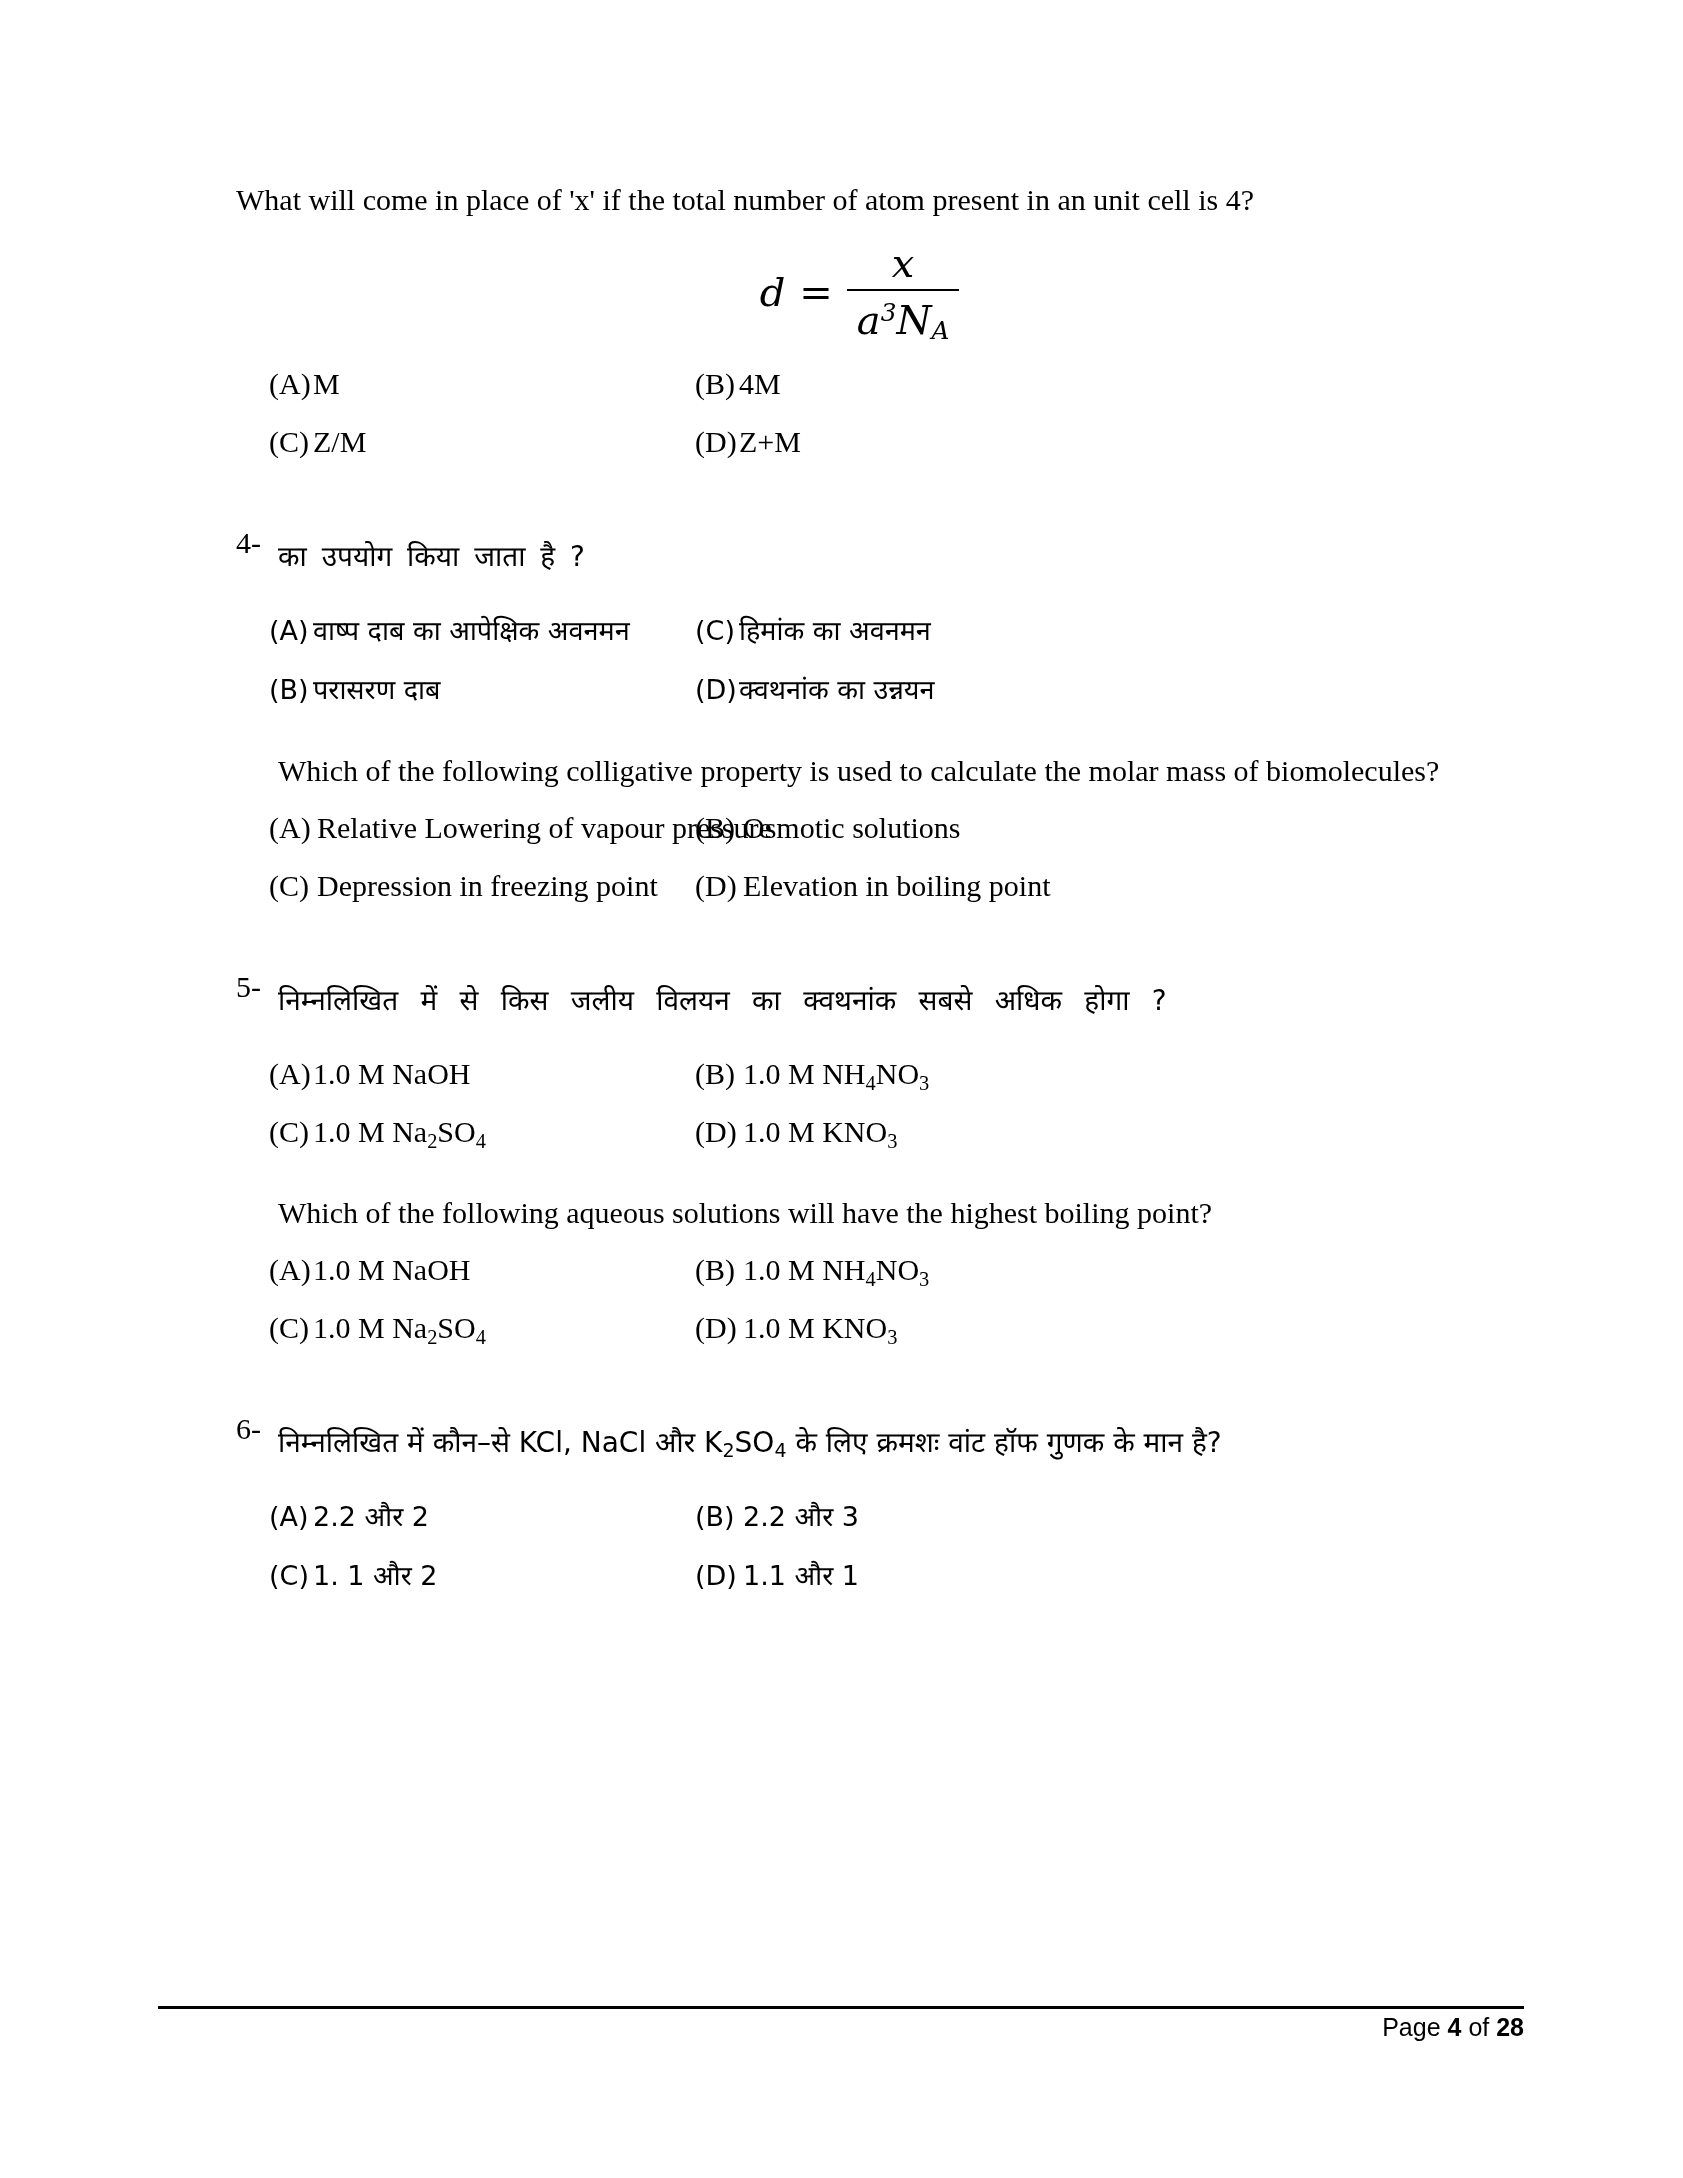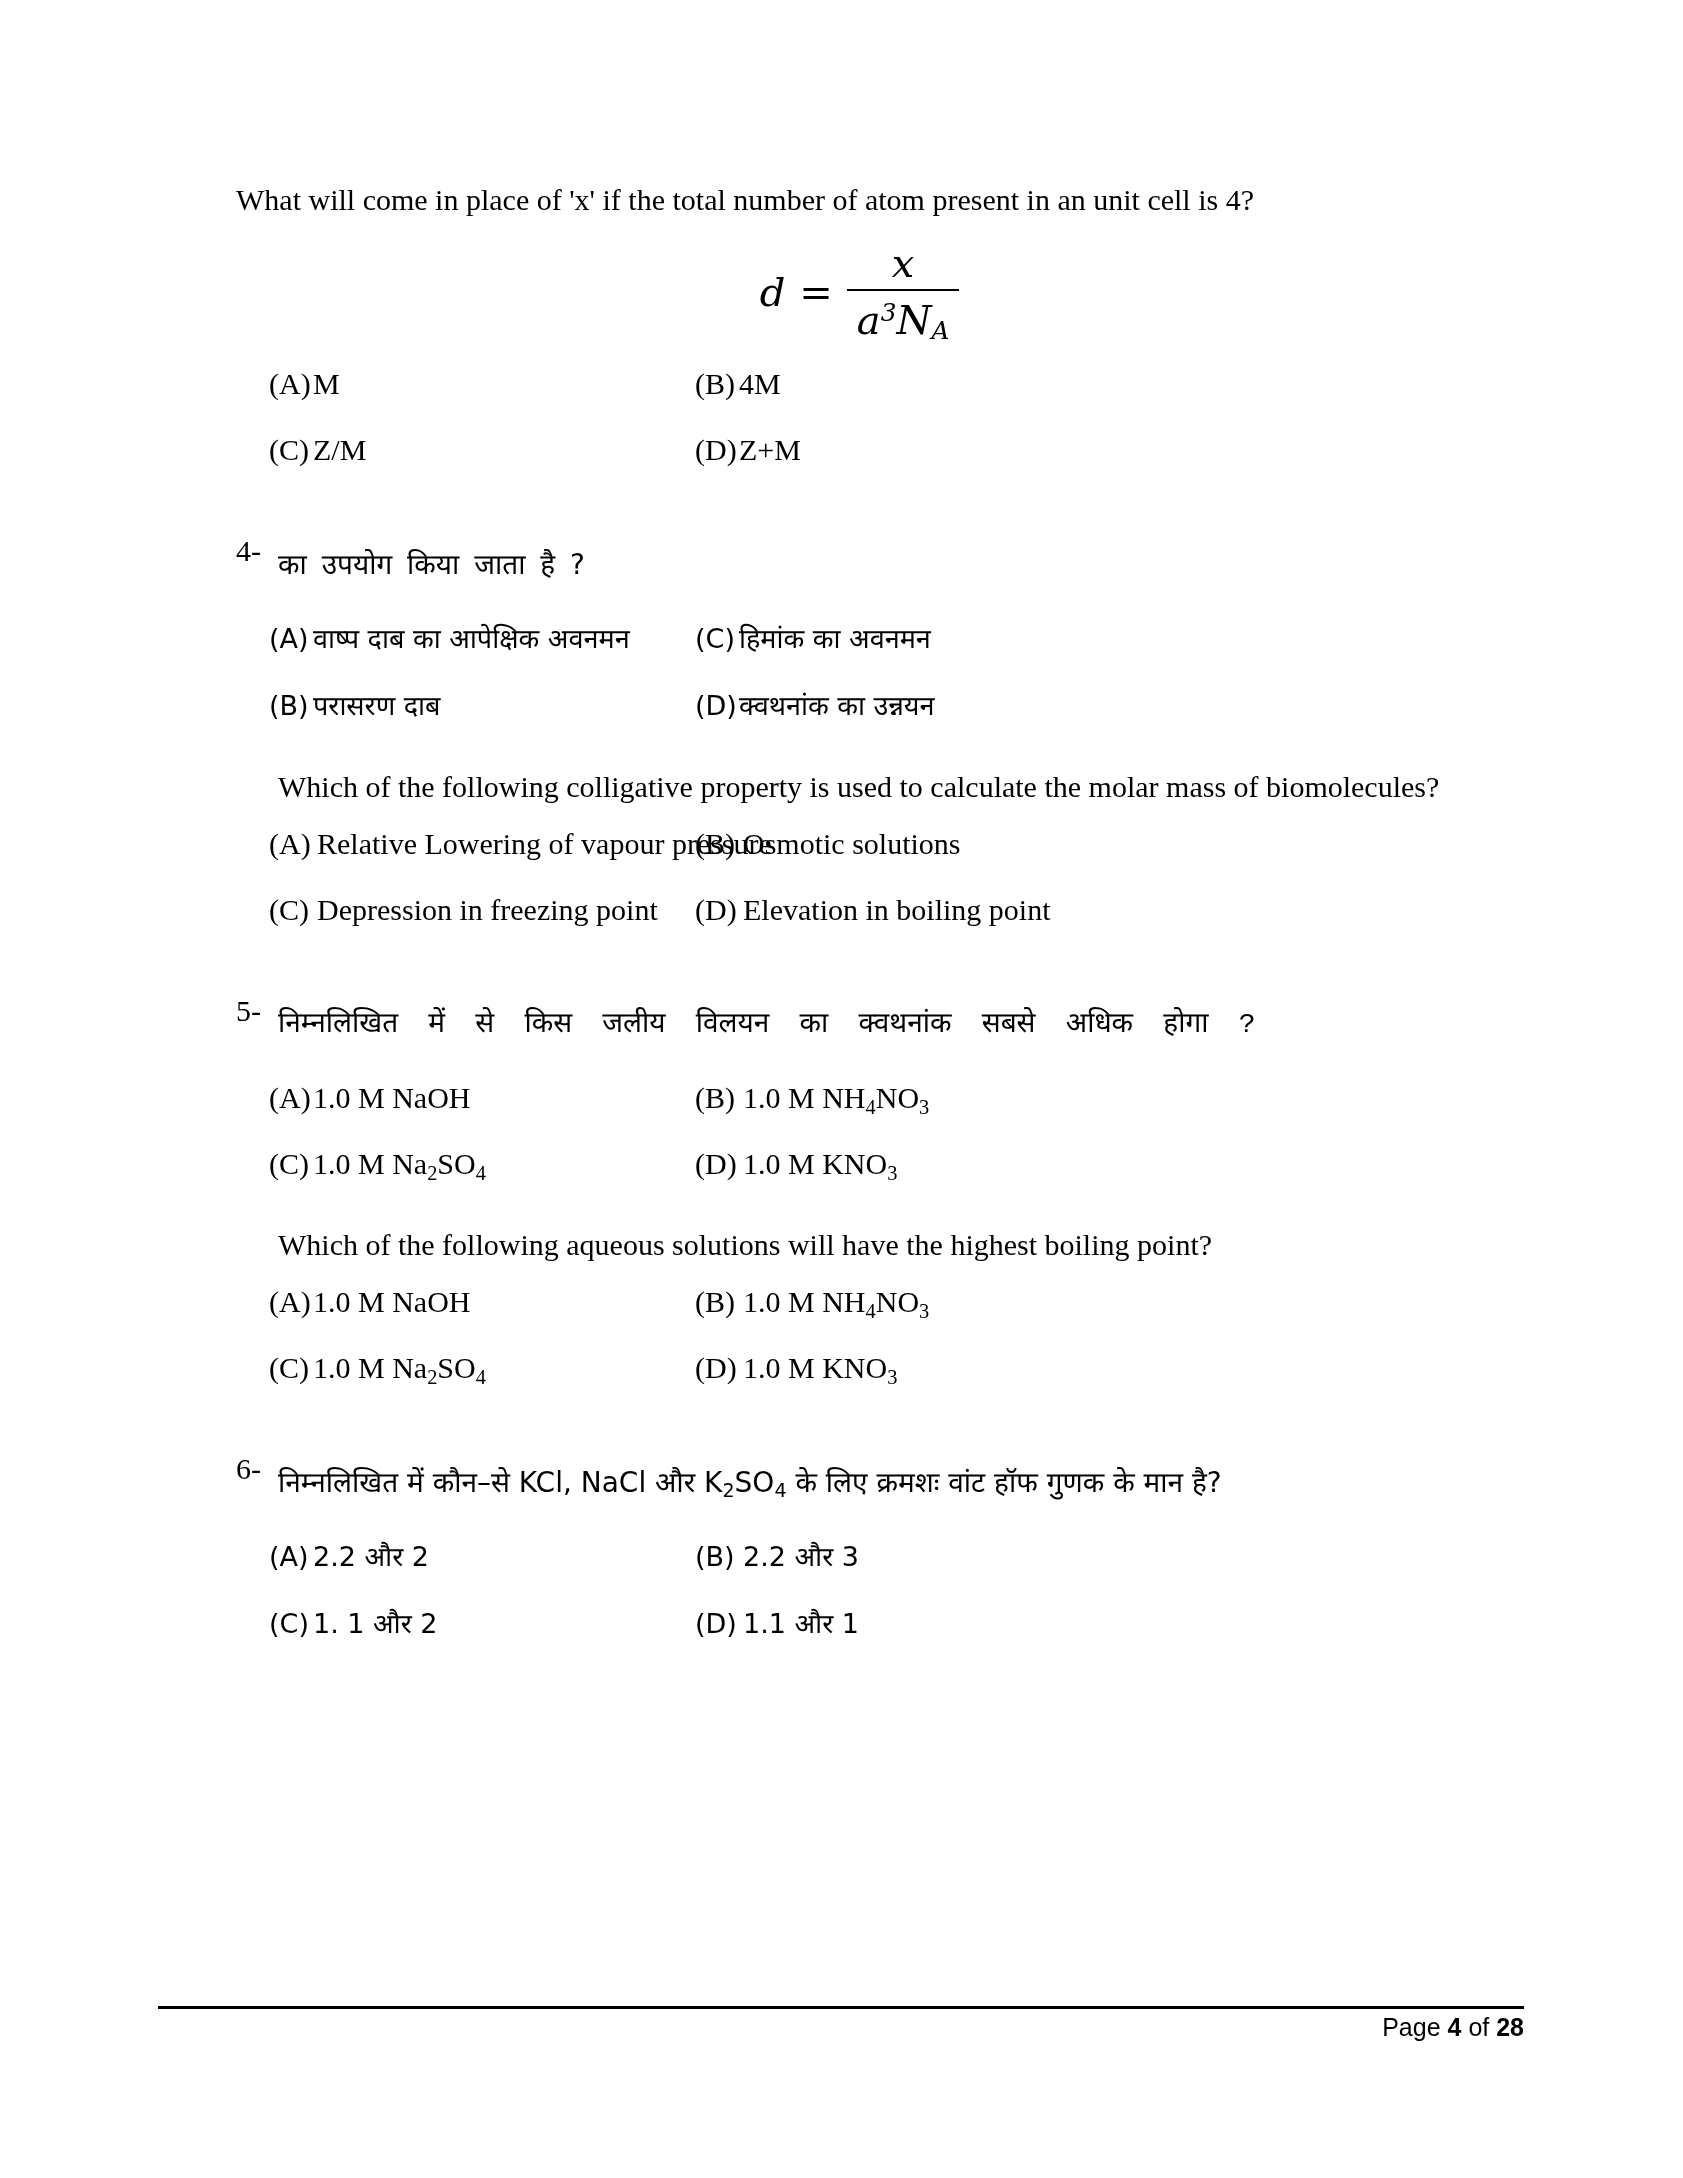--- a/index.html
+++ b/index.html
@@ -32,27 +32,27 @@
   }
   .qbody { flex:1 1 auto; }
 
   
   .hi {
     font-family:"DejaVu Sans","Liberation Sans",sans-serif;
     font-size:28px;
     line-height:61px;
   }
   .hi-just { word-spacing:6px; }
-  .hi-wide { word-spacing:13.4px;font-family:Liberation Mono, monospace; }
+  .hi-wide { word-spacing:13.4px; }
 
   
   .opts {
     display:grid;
     grid-template-columns:426px 1fr;
-    row-gap:16px;
+    row-gap:8px;
     margin-left:33px;
   }
   .opt {
     font-size:30px;
     line-height:50px;
     white-space:nowrap;
   }
   .opt.hi-opt {
     font-family:"DejaVu Sans","Liberation Sans",sans-serif;
     font-size:27px;

